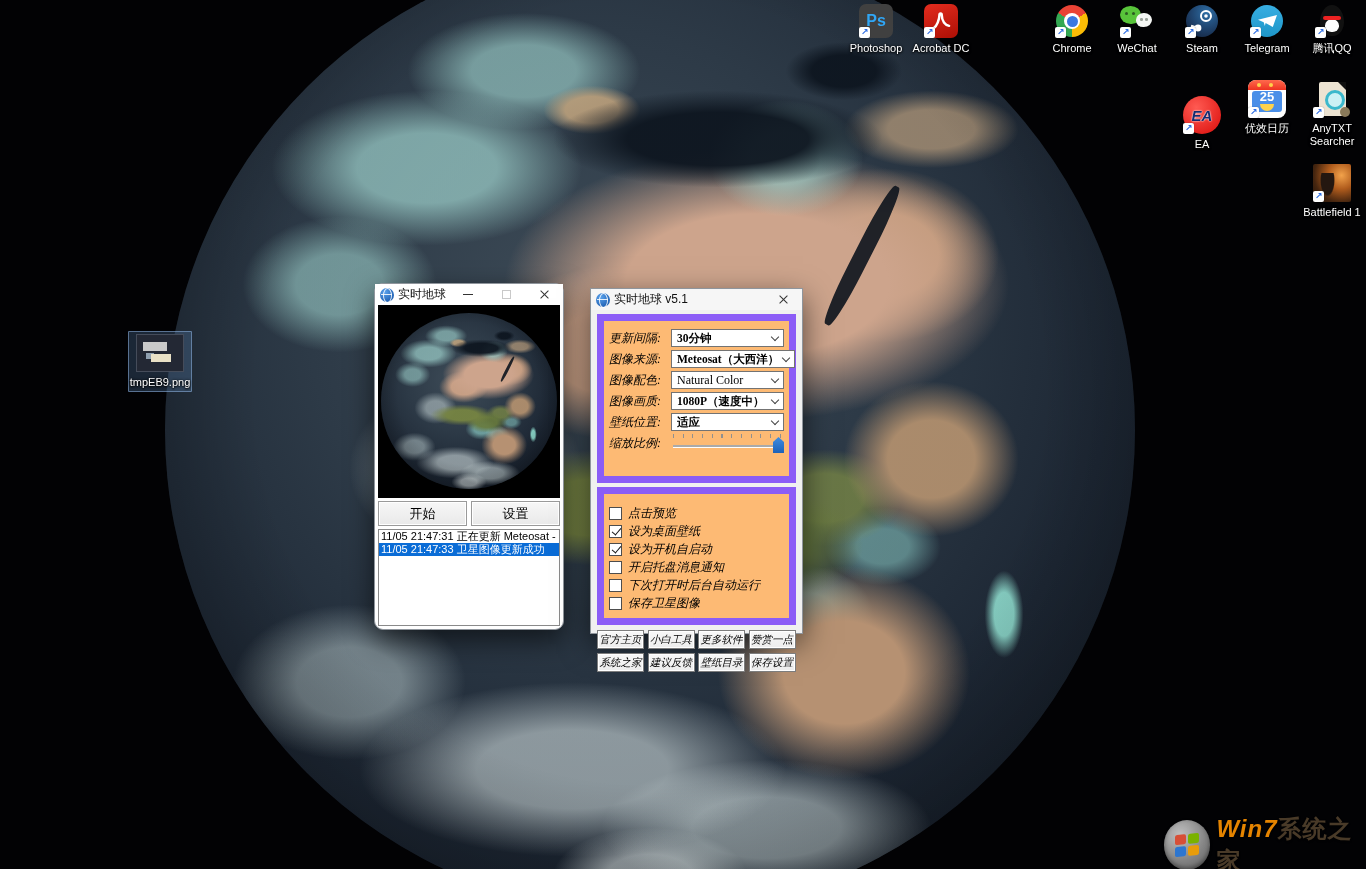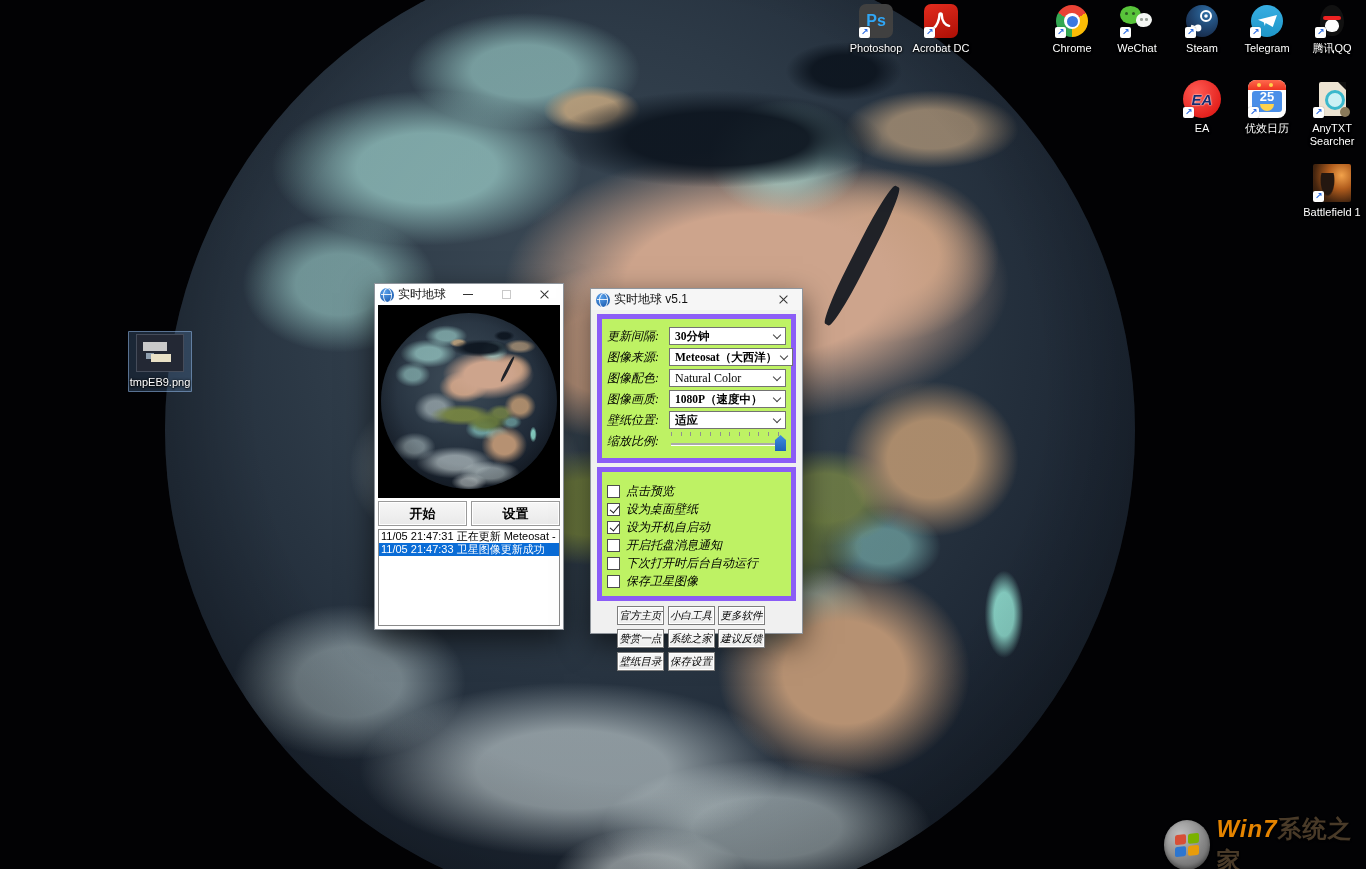--- a/index.html
+++ b/index.html
@@ -159,36 +159,36 @@
   .appglobe::after { content:""; position:absolute; left:1px; top:6px; width:11px; height:1px;
     background:rgba(255,255,255,.85); }
   .tb-btn { width:38px; height:21px; display:flex; align-items:center; justify-content:center; flex:0 0 auto; }
   .gl-min { width:10px; height:1px; background:#333; }
   .gl-max { width:9px; height:9px; border:1px solid #c9c9c9; }
   .gl-x { position:relative; width:11px; height:11px; }
   .gl-x::before, .gl-x::after { content:""; position:absolute; left:0; top:5px; width:11px; height:1px; background:#333; }
   .gl-x::before { transform:rotate(45deg); } .gl-x::after { transform:rotate(-45deg); }
 
   
-  .win-preview { left:374px; top:283px; width:190px; height:347px; }
+  .win-preview { left:374px; top:283px; width:190px; height:347px;border-radius:9px; }
   .preview-area { margin:0 3px; height:193px; background:#000; position:relative; flex:0 0 auto; }
   .globe-small { left:50%; top:8px; margin-left:-88px; width:176px; height:176px; }
   .btn-row { display:flex; gap:4px; margin:3px 3px 0; flex:0 0 auto; }
   .wbtn { flex:1; height:25px; background:linear-gradient(#f7f7f7,#e9e9e9); border:1px solid #9a9a9a;
-    box-shadow:inset 0 0 0 1px #fff; font-size:13px; font-weight:bold; color:#000;
+    box-shadow:inset 0 0 0 1px #fff; font-size:13px; font-weight:normal; color:#000;
     display:flex; align-items:center; justify-content:center; cursor:default; }
   .log { margin:3px; flex:1; border:1px solid #8a8a8a; background:#fff; overflow:hidden;
     font-size:11px; line-height:13px; color:#000; }
   .log-line { padding:0 2px; white-space:nowrap; }
   .log-line.selected { background:#0a6cd6; color:#fff; }
 
   
   .win-settings { left:590px; top:288px; width:213px; height:346px; background:#f0f0f0; }
   .win-settings .titlebar { background:#f6f6f6; }
-  .group { margin:4px 6px 0; border:5px solid #8b5cf6; padding:7px 5px 6px; background:#bef264; }
+  .group { margin:4px 6px 0; border:7px solid #8b5cf6; padding:7px 5px 6px; background:#fdba74; }
   .srow { display:flex; align-items:center; height:20px; margin-bottom:1px; }
   .slbl { width:62px; flex:0 0 auto; font-size:12px; color:#000;
     font-family:"Liberation Serif","DejaVu Serif",serif; font-style:italic; white-space:nowrap; }
   .dd { flex:1; height:18px; border:1px solid #737373; background:#fff; display:flex;
     align-items:center; padding:0 3px 0 5px; cursor:default; }
   .dd-val { flex:1; font-size:11.5px; font-family:"Liberation Serif","DejaVu Serif",serif;
     font-weight:bold; white-space:nowrap; overflow:hidden; color:#000; }
   .dd-val.v-norm { font-weight:normal; font-size:12px; }
   .dd-val.v-ital { }
   .chev { width:6px; height:6px; border-right:1.5px solid #444; border-bottom:1.5px solid #444;
@@ -200,21 +200,21 @@
     box-shadow:0 1px 0 #fff; }
   .sthumb { position:absolute; right:0; top:4px; width:11px; height:16px;
     background:linear-gradient(#3f8de2,#1e62b8); clip-path:polygon(50% 0,100% 32%,100% 100%,0 100%,0 32%); }
   .cb-row { display:flex; align-items:center; height:18px; cursor:default; }
   .cb { width:13px; height:13px; border:1px solid #4d4d4d; background:#fff; margin-right:6px;
     position:relative; flex:0 0 auto; }
   .cb.checked::after { content:""; position:absolute; left:3.5px; top:0.5px; width:4px; height:8px;
     border-right:1.6px solid #1a1a1a; border-bottom:1.6px solid #1a1a1a; transform:rotate(40deg); }
   .cb-lbl { font-size:12px; font-family:"Liberation Serif","DejaVu Serif",serif; font-style:italic;
     color:#000; white-space:nowrap; }
-  .btn-grid { display:flex; flex-wrap:wrap; gap:4px 3.5px; padding:5px 6px 0;margin-left:20px; }
+  .btn-grid { display:flex; flex-wrap:wrap; gap:4px 3.5px; padding:5px 6px 0; }
   .sbtn { width:47px; height:19px; background:linear-gradient(#f8f8f8,#ededed); border:1px solid #7d7d7d;
     box-shadow:inset 0 0 0 1px #fff; font-size:10.5px; font-family:"Liberation Serif","DejaVu Serif",serif;
     font-style:italic; color:#000; display:flex; align-items:center; justify-content:center;
     white-space:nowrap; cursor:default; }
 </style>
 </head>
 <body>
 
 <div class="desktop">
 
@@ -303,21 +303,21 @@
       <div class="qq-w">
           <div class="qq-body"></div>
           <div class="qq-belly"></div>
           <div class="qq-scarf"></div>
         </div>
       <span class="sc">↗</span>
     </div>
     <div class="ilabel">腾讯QQ</div>
   </div>
 
-  <div class="dicon" style="left:1170px;top:80px">
+  <div class="dicon" style="left:1170px;top:96px">
     <div class="ic ic-big">
       <div class="ea-c">EA</div>
       <span class="sc">↗</span>
     </div>
     <div class="ilabel">EA</div>
   </div>
 
   <div class="dicon" style="left:1235px;top:80px">
     <div class="ic ic-big">
       <div class="cal-sq">
@@ -421,21 +421,21 @@
           <div class="chev"></div>
         </div>
       </div>
       <div class="srow">
         <div class="slbl">壁纸位置:</div>
         <div class="dd">
           <div class="dd-val v-ital">适应</div>
           <div class="chev"></div>
         </div>
       </div>
-      <div class="srow" style="margin-bottom:1px">
+      <div class="srow" style="margin-bottom:17px">
         <div class="slbl">缩放比例:</div>
         <div class="slider">
           <div class="ticks"></div>
           <div class="strack"></div>
           <div class="sthumb"></div>
         </div>
       </div>
     </div>
 
     <div class="group" style="padding-top:10px">

